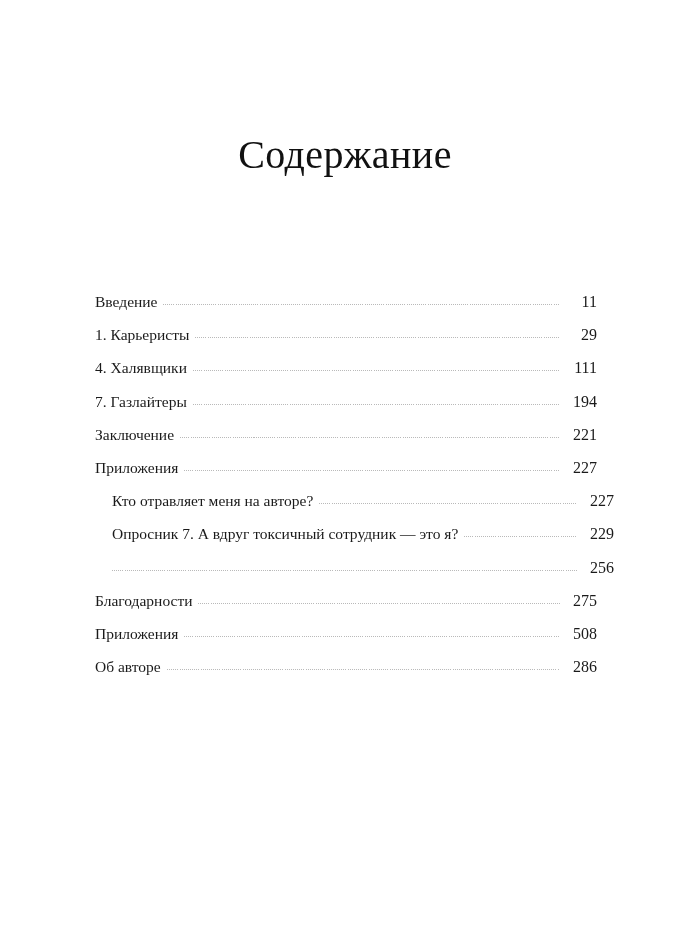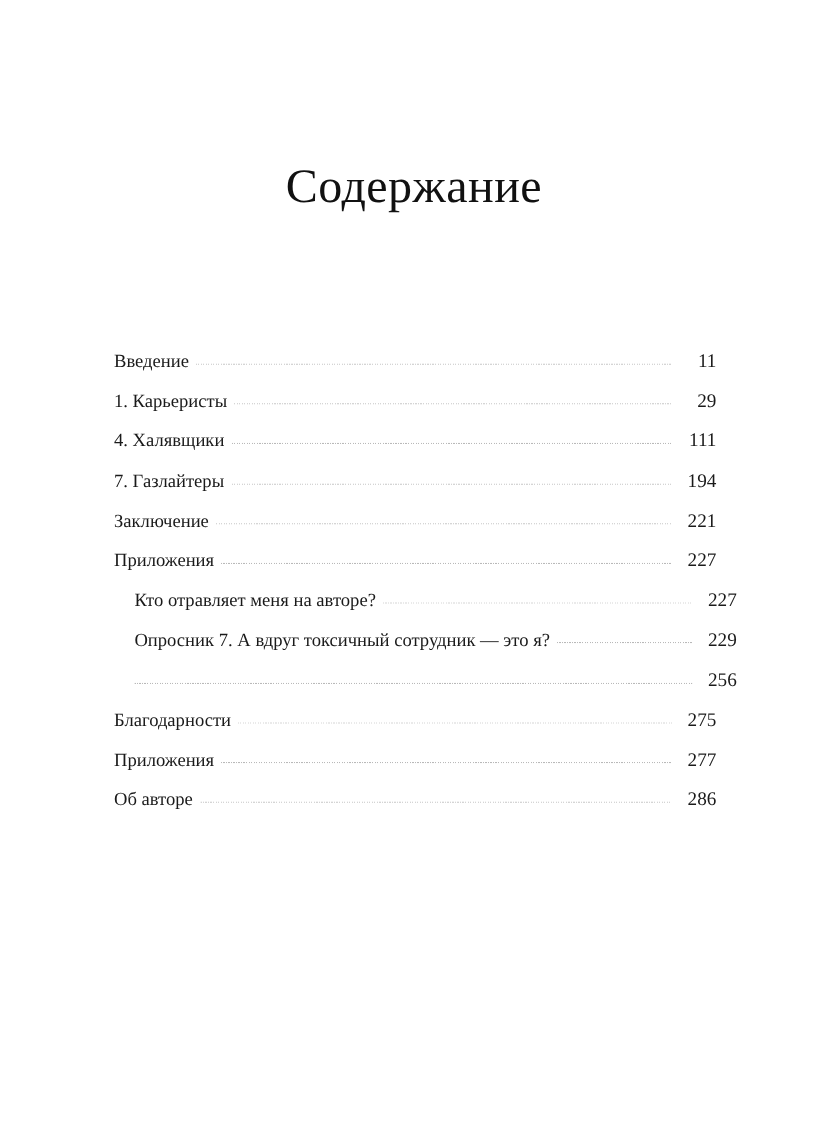--- a/index.html
+++ b/index.html
@@ -148,21 +148,21 @@
         <span class="entry-page">256</span>
       </div>
       <div class="toc-entry level-1">
         <span class="entry-label">Благодарности</span>
         <span class="entry-leader"></span>
         <span class="entry-page">275</span>
       </div>
       <div class="toc-entry level-1">
         <span class="entry-label">Приложения</span>
         <span class="entry-leader"></span>
-        <span class="entry-page">277</span>
+        <span class="entry-page">508</span>
       </div>
       <div class="toc-entry level-1">
         <span class="entry-label">Об авторе</span>
         <span class="entry-leader"></span>
         <span class="entry-page">286</span>
       </div>
     </div>
 
 </div>
 

